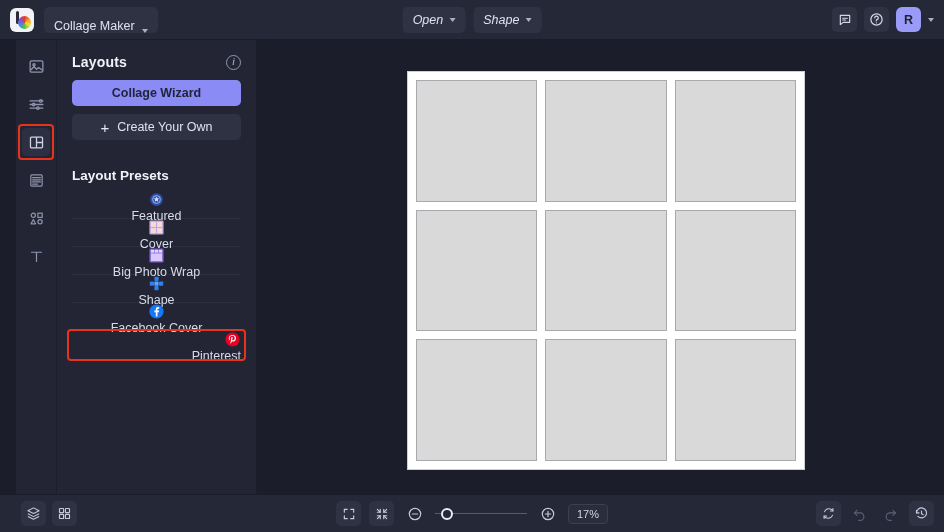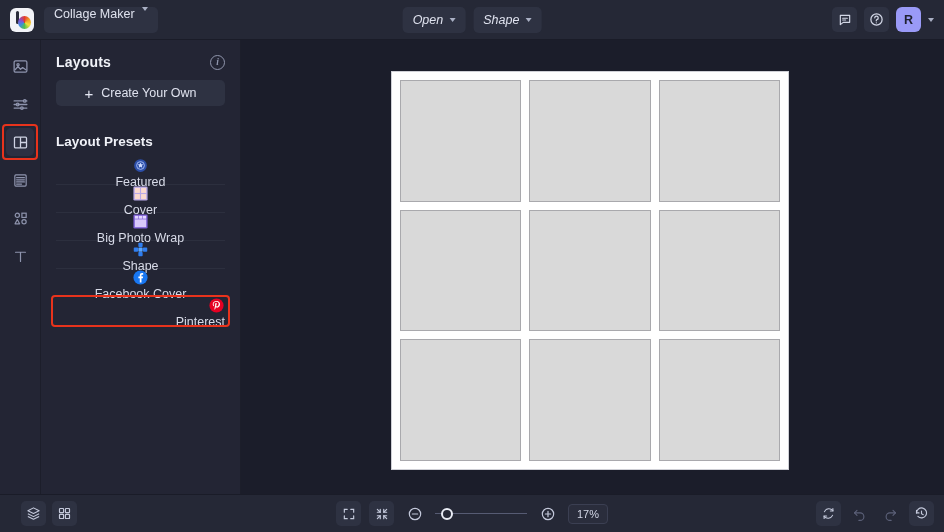--- a/index.html
+++ b/index.html
@@ -32,21 +32,21 @@
   .logo .ring {
     width: 13px; height: 13px; border-radius: 50%;
     background: conic-gradient(#e43b2c, #f0a22b, #f3e03a, #4fc04f, #3f8de0, #8a4fd0, #e43b2c);
     position: absolute; left: 8px; top: 8px;
   }
   .logo .stem {
     position: absolute; left: 6px; top: 3px;
     width: 2.5px; height: 13px; background: #2a2c3a; border-radius: 2px;
   }
   .doc-title {
-    display: flex; align-items: flex-start; gap: 7px;
+    display: flex; align-items: flex-end; gap: 7px;
     background: #2e3242; border-radius: 5px;
     height: 26px; padding: 0 10px;
     font-size: 12.5px; color: #dfe2ee;
     cursor: pointer;
   }
   .center-group {
     position: absolute; left: 50%; transform: translateX(-50%);
     display: flex; gap: 8px; align-items: center;
   }
   .pill {
@@ -65,21 +65,21 @@
   }
   .avatar {
     width: 25px; height: 25px; border-radius: 6px;
     background: #9a9af7; color: #1f2130;
     font-size: 12.5px; font-weight: bold;
     display: flex; align-items: center; justify-content: center;
     cursor: pointer;
   }
 
   
-  .body { flex: 1; display: flex; min-height: 0; }
+  .body { flex: 1; display: flex; min-height: 0; padding-left: 16px; }
 
   
   .rail {
     width: 41px; flex: 0 0 41px;
     background: #22243200; background-color: #23253200;
     background: #23253400;
     background-color: #232534;
     display: flex; flex-direction: column; align-items: center;
     padding-top: 12px; gap: 10px;
     border-right: 1px solid #1c1e2a;
@@ -294,20 +294,23 @@
         </svg>
       </div>
     </div>
 
     <div class="panel">
       <div class="panel-head">
         <span class="panel-title">Layouts</span>
         <span class="info-icon">i</span>
       </div>
 
+      <div class="btn-primary">
+        <span>Collage Wizard</span>
+      </div>
 
       <div class="btn-secondary">
         <span class="plus">+</span>
         <span>Create Your Own</span>
       </div>
 
       <div class="section-title">Layout Presets</div>
 
       <div class="preset-list">
 

